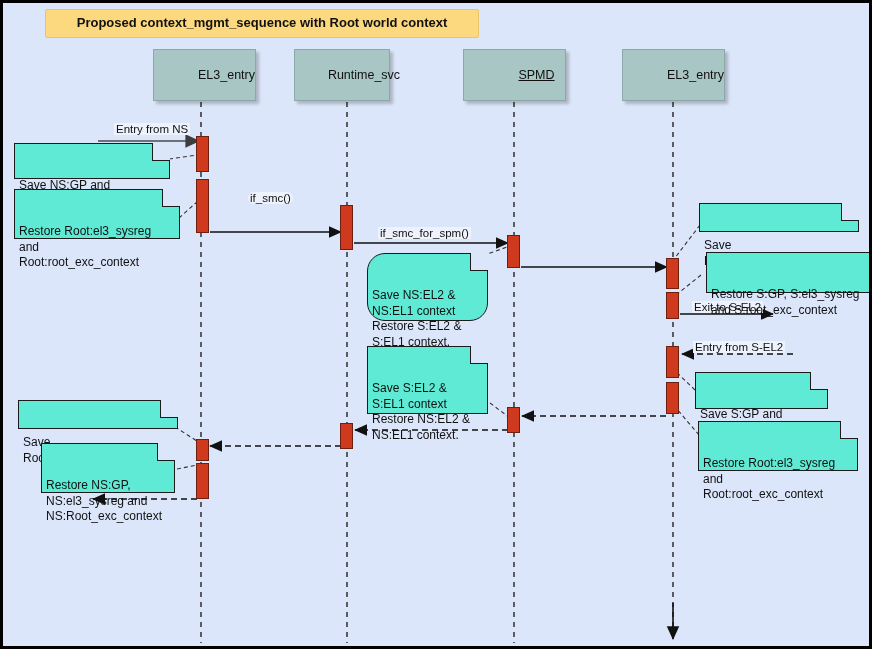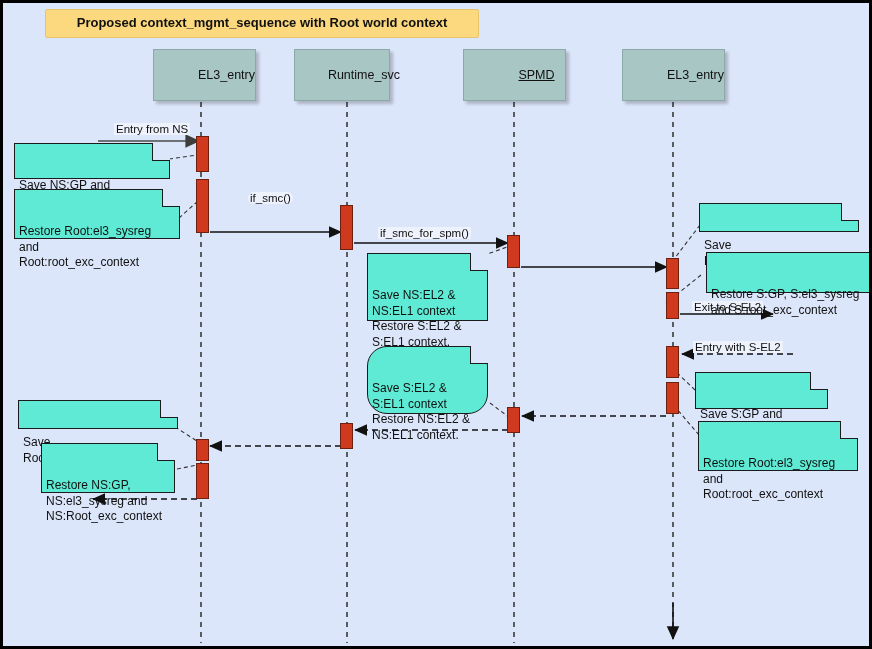--- a/index.html
+++ b/index.html
@@ -161,36 +161,36 @@
 
   <div class="activation" style="left:663px;top:255px;width:13px;height:31px;"></div>
   <div class="activation" style="left:663px;top:289px;width:13px;height:27px;"></div>
   <div class="activation" style="left:663px;top:343px;width:13px;height:32px;"></div>
   <div class="activation" style="left:663px;top:379px;width:13px;height:32px;"></div>
 
   <div class="msg-label" style="left:75px;top:120px;margin-left:36px;">Entry from NS</div>
   <div class="msg-label" style="left:245px;top:189px;border-radius:6px;">if_smc()</div>
   <div class="msg-label" style="left:375px;top:224px;">if_smc_for_spm()</div>
   <div class="msg-label" style="left:689px;top:298px;">Exit to S-EL2</div>
-  <div class="msg-label" style="left:690px;top:338px;">Entry with S-EL2</div>
+  <div class="msg-label" style="left:690px;top:338px;">Entry from S-EL2</div>
 
   <div class="note" style="left:11px;top:140px;width:156px;height:36px;">
     <span class="fold"></span>
     <span>Save NS:GP and
 NS:Root_exc_context</span>
   </div>
 
   <div class="note" style="left:11px;top:186px;width:166px;height:50px;">
     <span class="fold"></span>
     <span>Restore Root:el3_sysreg
 and
 Root:root_exc_context</span>
   </div>
 
-  <div class="note" style="left:364px;top:250px;width:121px;height:68px;">
+  <div class="note" style="left:364px;top:250px;width:121px;height:68px;border-radius:18px;">
     <span class="fold"></span>
     <span>Save NS:EL2 &amp;
 NS:EL1 context
 Restore S:EL2 &amp;
 S:EL1 context.</span>
   </div>
 
   <div class="note" style="left:696px;top:200px;width:160px;height:29px;">
     <span class="fold"></span>
     <span>Save Root:root_exc_context</span>
@@ -208,21 +208,21 @@
 S:root_exc_context</span>
   </div>
 
   <div class="note" style="left:695px;top:418px;width:160px;height:50px;">
     <span class="fold"></span>
     <span>Restore Root:el3_sysreg
 and
 Root:root_exc_context</span>
   </div>
 
-  <div class="note" style="left:364px;top:343px;width:121px;height:68px;border-radius:20px;">
+  <div class="note" style="left:364px;top:343px;width:121px;height:68px;">
     <span class="fold"></span>
     <span>Save S:EL2 &amp;
 S:EL1 context
 Restore NS:EL2 &amp;
 NS:EL1 context.</span>
   </div>
 
   <div class="note" style="left:15px;top:397px;width:160px;height:29px;">
     <span class="fold"></span>
     <span>Save Root:root_exc_context</span>

